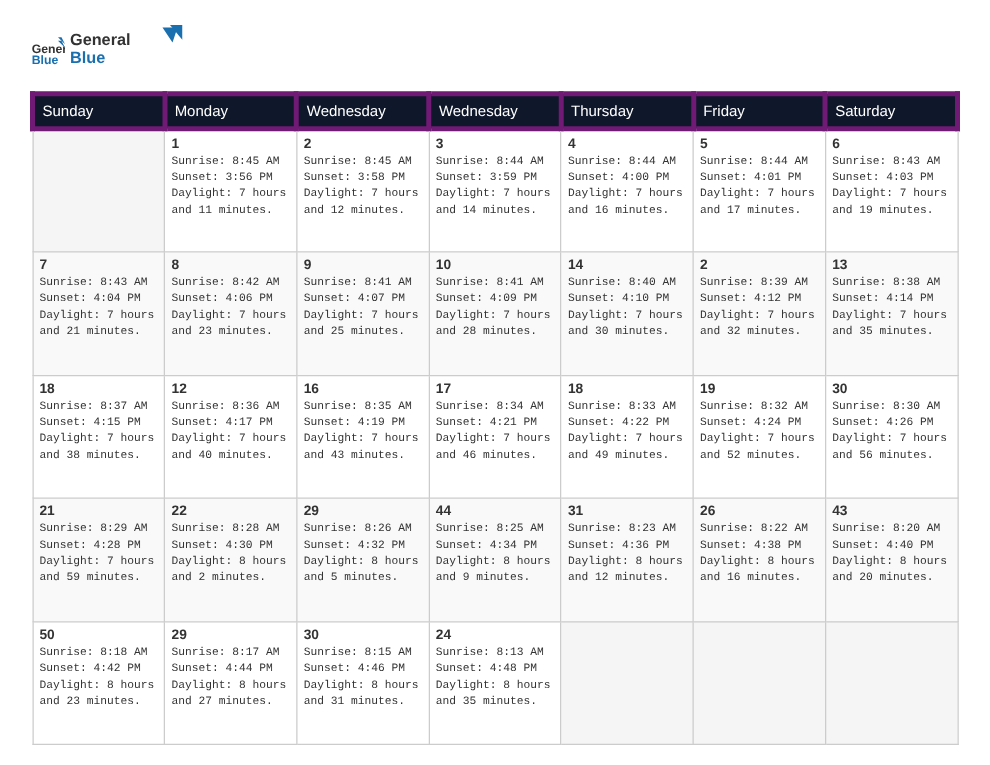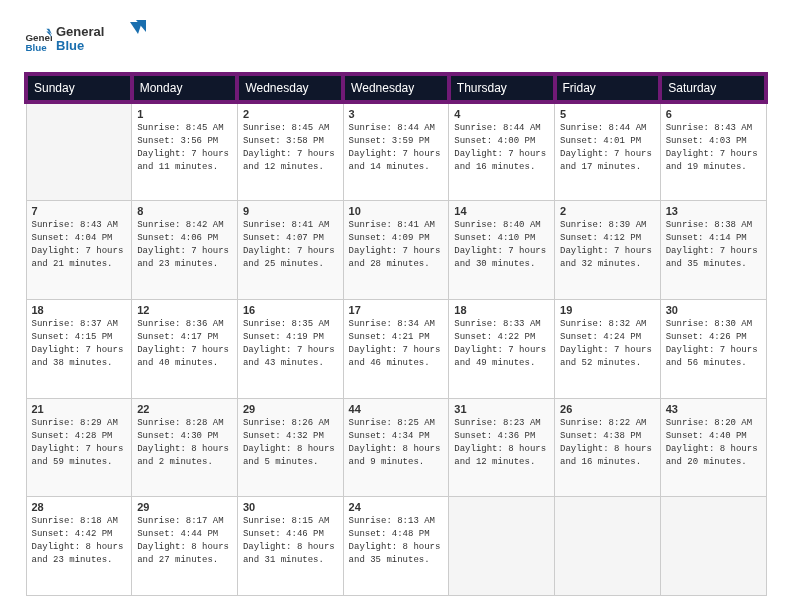--- a/index.html
+++ b/index.html
@@ -240,21 +240,21 @@
             <span class="day-number">26</span>
             <div class="day-detail">Sunrise: 8:22 AM<br>Sunset: 4:38 PM<br>Daylight: 8 hours and 16 minutes.</div>
           </td>
           <td>
             <span class="day-number">43</span>
             <div class="day-detail">Sunrise: 8:20 AM<br>Sunset: 4:40 PM<br>Daylight: 8 hours and 20 minutes.</div>
           </td>
         </tr>
         <tr>
           <td>
-            <span class="day-number">28</span>
+            <span class="day-number">50</span>
             <div class="day-detail">Sunrise: 8:18 AM<br>Sunset: 4:42 PM<br>Daylight: 8 hours and 23 minutes.</div>
           </td>
           <td>
             <span class="day-number">29</span>
             <div class="day-detail">Sunrise: 8:17 AM<br>Sunset: 4:44 PM<br>Daylight: 8 hours and 27 minutes.</div>
           </td>
           <td>
             <span class="day-number">30</span>
             <div class="day-detail">Sunrise: 8:15 AM<br>Sunset: 4:46 PM<br>Daylight: 8 hours and 31 minutes.</div>
           </td>

